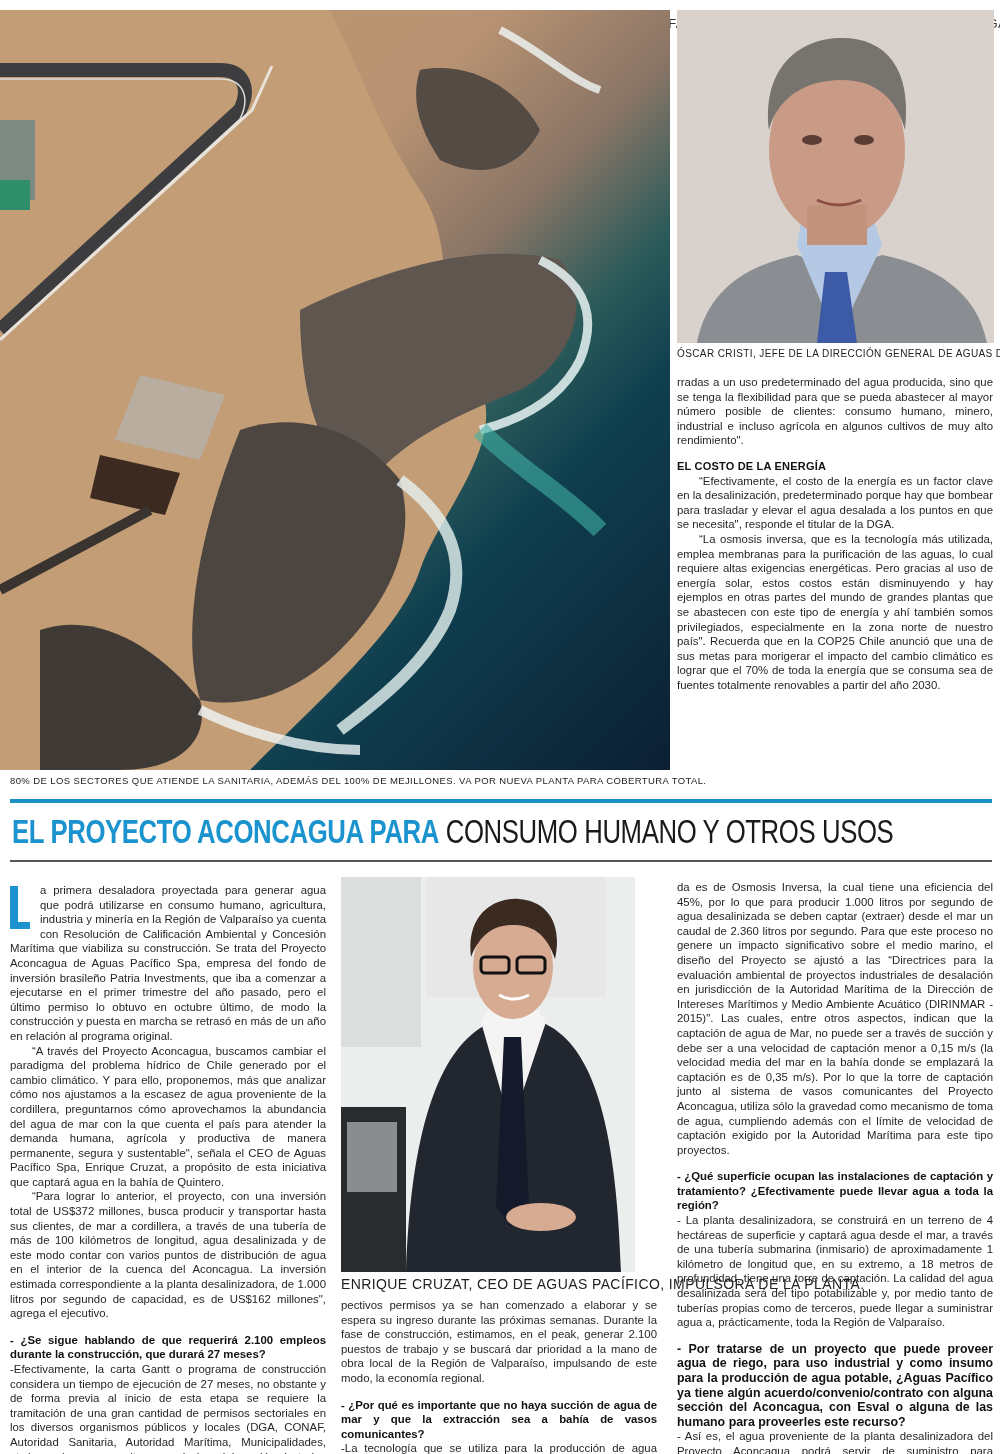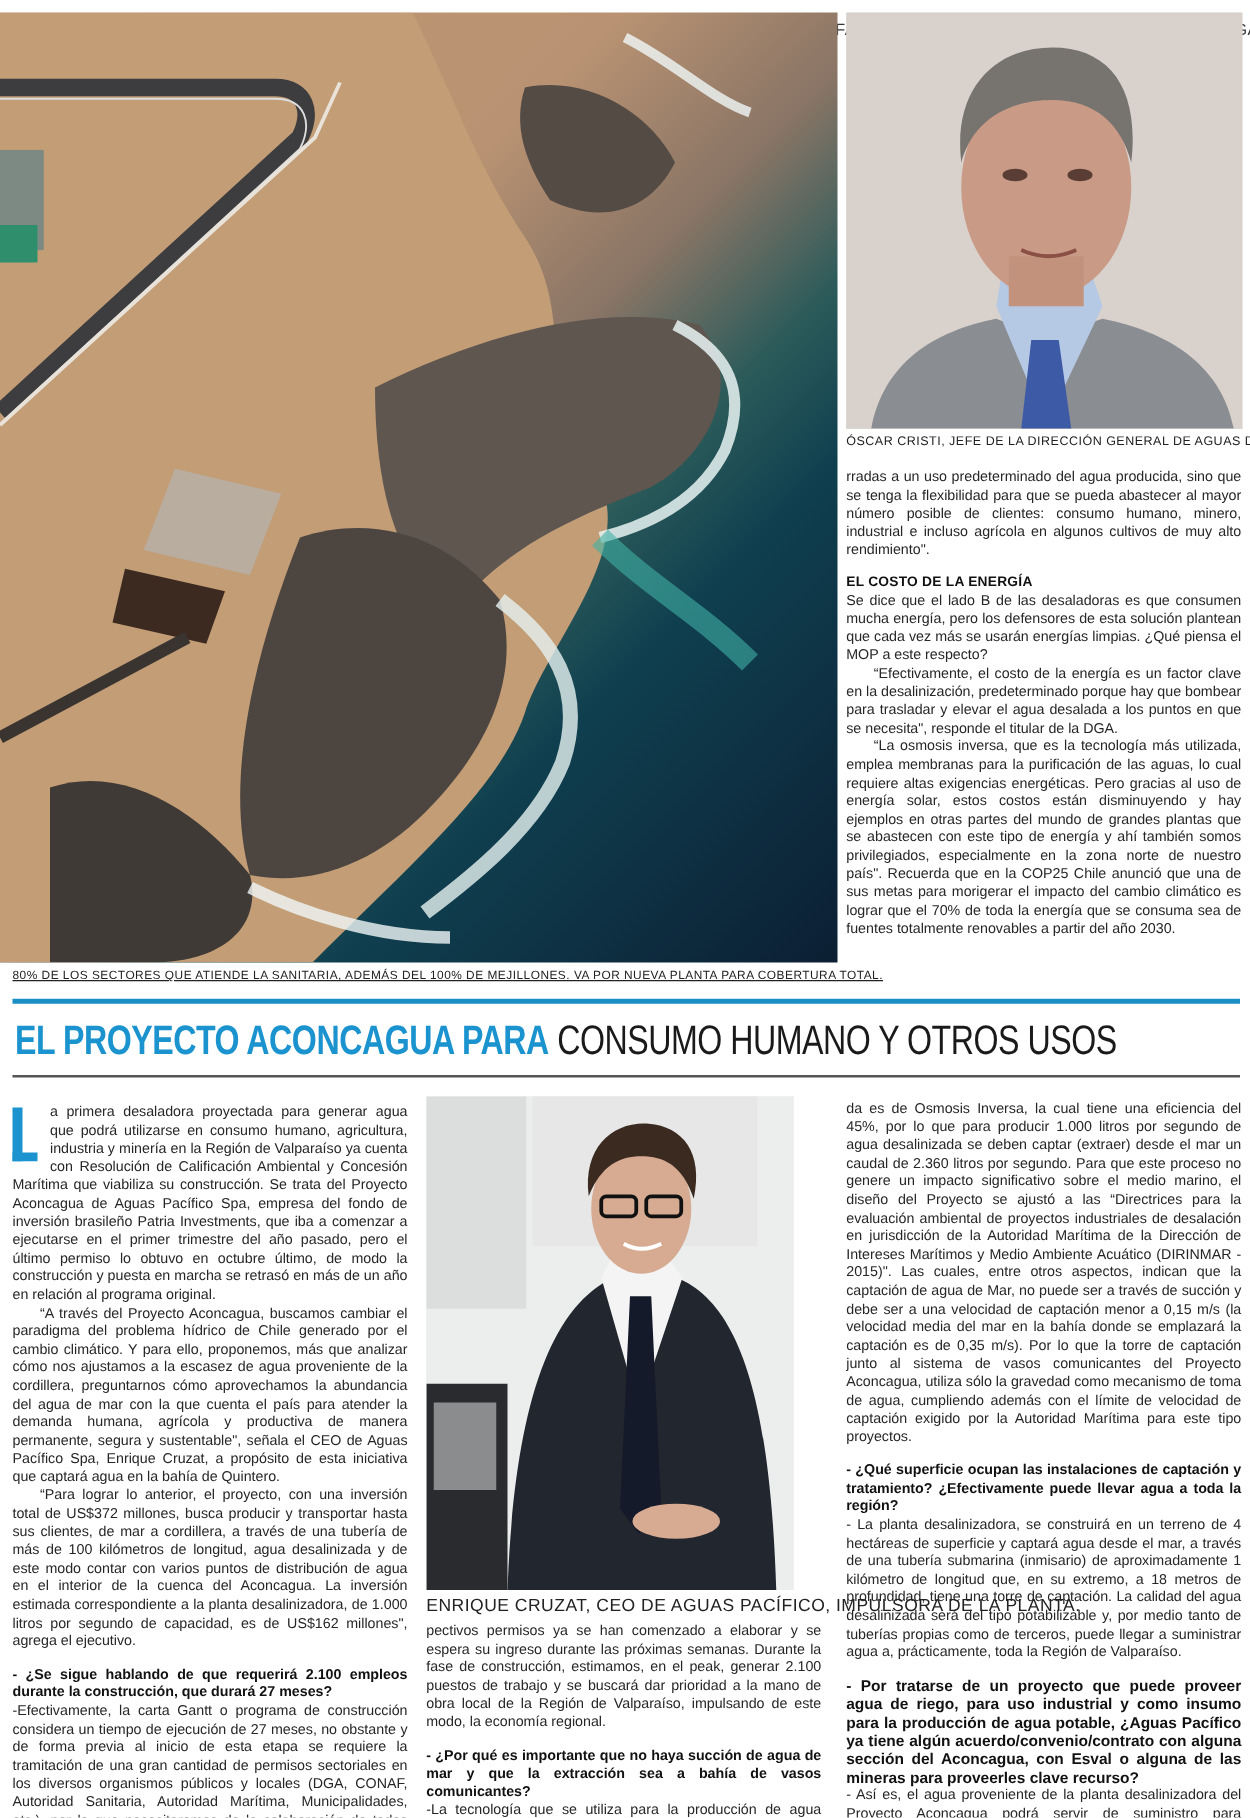--- a/index.html
+++ b/index.html
@@ -67,21 +67,21 @@
     <path d="M272 56 L252 100 L0 330" stroke="#e9e2d8" stroke-width="3" fill="none"></path>
 
     <rect x="0" y="110" width="35" height="80" fill="#7d8a84"></rect>
     <rect x="0" y="170" width="30" height="30" fill="#2f8f6d"></rect>
 
     <polygon points="140,365 225,385 200,450 115,430" fill="#b9ada0"></polygon>
     <polygon points="100,445 180,463 165,505 90,488" fill="#3c2a20"></polygon>
     <path d="M150 500 L0 580" stroke="#3a3431" stroke-width="10"></path>
   </svg>
 </div>
-<div class="caption" style="left:10px; top:775px;text-decoration:underline;">80% DE LOS SECTORES QUE ATIENDE LA SANITARIA, ADEMÁS DEL 100% DE MEJILLONES. VA POR NUEVA PLANTA PARA COBERTURA TOTAL.</div>
+<div class="caption" style="left:10px; top:775px;">80% DE LOS SECTORES QUE ATIENDE LA SANITARIA, ADEMÁS DEL 100% DE MEJILLONES. VA POR NUEVA PLANTA PARA COBERTURA TOTAL.</div>
 
 <div class="portrait1">
   <svg width="317" height="333" viewBox="0 0 317 333">
     <rect width="317" height="333" fill="#d9d2cc"></rect>
 
     <path d="M20 333 C30 280 70 255 120 245 L160 260 L205 245 C255 255 300 280 310 333 Z" fill="#8a8d92"></path>
 
     <path d="M120 235 L160 330 L205 235 L195 205 L125 205 Z" fill="#b6c9e4"></path>
 
     <path d="M148 262 L170 262 L180 333 L140 333 Z" fill="#3d5aa6"></path>
@@ -93,21 +93,20 @@
     <ellipse cx="135" cy="130" rx="10" ry="5" fill="#5a3d34"></ellipse>
     <ellipse cx="187" cy="130" rx="10" ry="5" fill="#5a3d34"></ellipse>
     <path d="M140 190 Q162 200 184 190" stroke="#8a4f45" stroke-width="3" fill="none"></path>
   </svg>
 </div>
 <div class="caption" style="left:677px; top:348px; font-size:10px;">ÓSCAR CRISTI, JEFE DE LA DIRECCIÓN GENERAL DE AGUAS DEL MOP.</div>
 
 <div class="col-text" style="left:677px; top:375px; width:316px;">
   <p>rradas a un uso predeterminado del agua producida, sino que se tenga la flexibilidad para que se pueda  abastecer al mayor número posible de clientes: consumo humano, minero, industrial e incluso agrícola en algunos cultivos de muy alto rendimiento".</p>
   <div class="section-head">EL COSTO DE LA ENERGÍA</div>
-  <p>Se dice que el lado B de las desaladoras es que consumen mucha energía, pero los defensores de esta solución plantean que cada vez más se usarán energías limpias. ¿Qué piensa el MOP a este respecto?</p>
   <p class="indent">“Efectivamente, el costo de la energía es un factor clave en la desalinización, predeterminado porque hay que bombear para trasladar y elevar el agua desalada a los puntos en que se necesita", responde el titular de la DGA.</p>
   <p class="indent">“La osmosis inversa, que es la tecnología más utilizada, emplea membranas para la purificación de las aguas, lo cual requiere altas exigencias energéticas.  Pero gracias al uso de energía solar, estos costos están disminuyendo y hay ejemplos en otras partes del mundo de grandes plantas que se abastecen con este tipo de energía y ahí también somos privilegiados, especialmente en la zona norte de nuestro país". Recuerda que en la COP25 Chile anunció que una de sus metas para morigerar el impacto del cambio climático es lograr que el 70% de toda la energía que se consuma sea de fuentes totalmente renovables a partir del año 2030.</p>
 </div>
 
 <div class="rule-blue"></div>
 <div class="headline">
   <span class="hl-blue">EL PROYECTO ACONCAGUA PARA</span>
   <span class="hl-dark">CONSUMO HUMANO Y OTROS USOS</span>
 </div>
 <div class="rule-grey"></div>
@@ -155,16 +154,16 @@
 <div class="col-text" style="left:341px; top:1298px; width:316px;">
   <p>pectivos permisos ya se han comenzado a elaborar y se espera su ingreso durante las próximas semanas. Durante la fase de construcción, estimamos, en el peak, generar 2.100 puestos de trabajo y se buscará dar prioridad a la mano de obra local de la Región de Valparaíso, impulsando de este modo, la economía regional.</p>
   <p class="qhead" style="margin-top:12px;">- ¿Por qué es importante que no haya succión de agua de mar y que la extracción sea a bahía de vasos comunicantes?</p>
   <p>-La tecnología que se utiliza para la producción de agua desaliniza-</p>
 </div>
 
 <div class="col-text" style="left:677px; top:880px; width:316px;">
   <p>da es de Osmosis Inversa, la cual tiene una eficiencia del 45%, por lo que para producir 1.000 litros por segundo de agua desalinizada se deben captar (extraer) desde el mar un caudal de 2.360 litros por segundo. Para que este proceso no genere un impacto significativo sobre el medio marino, el diseño del Proyecto se ajustó a las “Directrices para la evaluación ambiental de proyectos industriales de desalación en jurisdicción de la Autoridad Marítima de la Dirección de Intereses Marítimos y Medio Ambiente Acuático (DIRINMAR - 2015)". Las cuales, entre otros aspectos, indican que la captación de agua de Mar, no puede ser a través de succión y debe ser a una velocidad de captación menor a 0,15 m/s (la velocidad media del mar en la bahía donde se emplazará la captación es de 0,35 m/s). Por lo que la torre de captación junto al sistema de vasos comunicantes del Proyecto Aconcagua, utiliza sólo la gravedad como mecanismo de toma de agua, cumpliendo además con el límite de velocidad de captación exigido por la Autoridad Marítima para este tipo proyectos.</p>
   <p class="qhead" style="margin-top:12px;">- ¿Qué superficie ocupan las instalaciones de captación y tratamiento? ¿Efectivamente puede llevar agua a toda la región?</p>
   <p>- La planta desalinizadora, se construirá en un terreno de 4 hectáreas de superficie y captará agua desde el mar, a través de una tubería submarina (inmisario) de aproximadamente 1 kilómetro de longitud que, en su extremo, a 18 metros de profundidad, tiene una torre de captación. La calidad del agua desalinizada será del tipo potabilizable y, por medio tanto de tuberías propias como de terceros, puede llegar a suministrar agua a, prácticamente, toda la Región de Valparaíso.</p>
-  <p class="qhead" style="margin-top:12px; font-size:12.4px;">- Por tratarse de un proyecto que puede proveer agua de riego, para uso industrial y como insumo para la producción de agua potable, ¿Aguas Pacífico ya tiene algún acuerdo/convenio/contrato con alguna sección del Aconcagua, con Esval o alguna de las mineras para proveerles clave recurso?</p>
+  <p class="qhead" style="margin-top:12px; font-size:12.4px;">- Por tratarse de un proyecto que puede proveer agua de riego, para uso industrial y como insumo para la producción de agua potable, ¿Aguas Pacífico ya tiene algún acuerdo/convenio/contrato con alguna sección del Aconcagua, con Esval o alguna de las humano para proveerles este recurso?</p>
   <p><span>- Así es, el agua proveniente de la planta desalinizadora del Proyecto Aconcagua podrá servir de suministro para diferentes usos (agrícola, minero, industrial, sanitario) y clientes; en tal sentido, pasar a la fase de construcción, implica, de suyo, contar con acuerdos comerciales de venta de agua con terceros.</span>
     </p>
 </div>
 
 </body></html>

